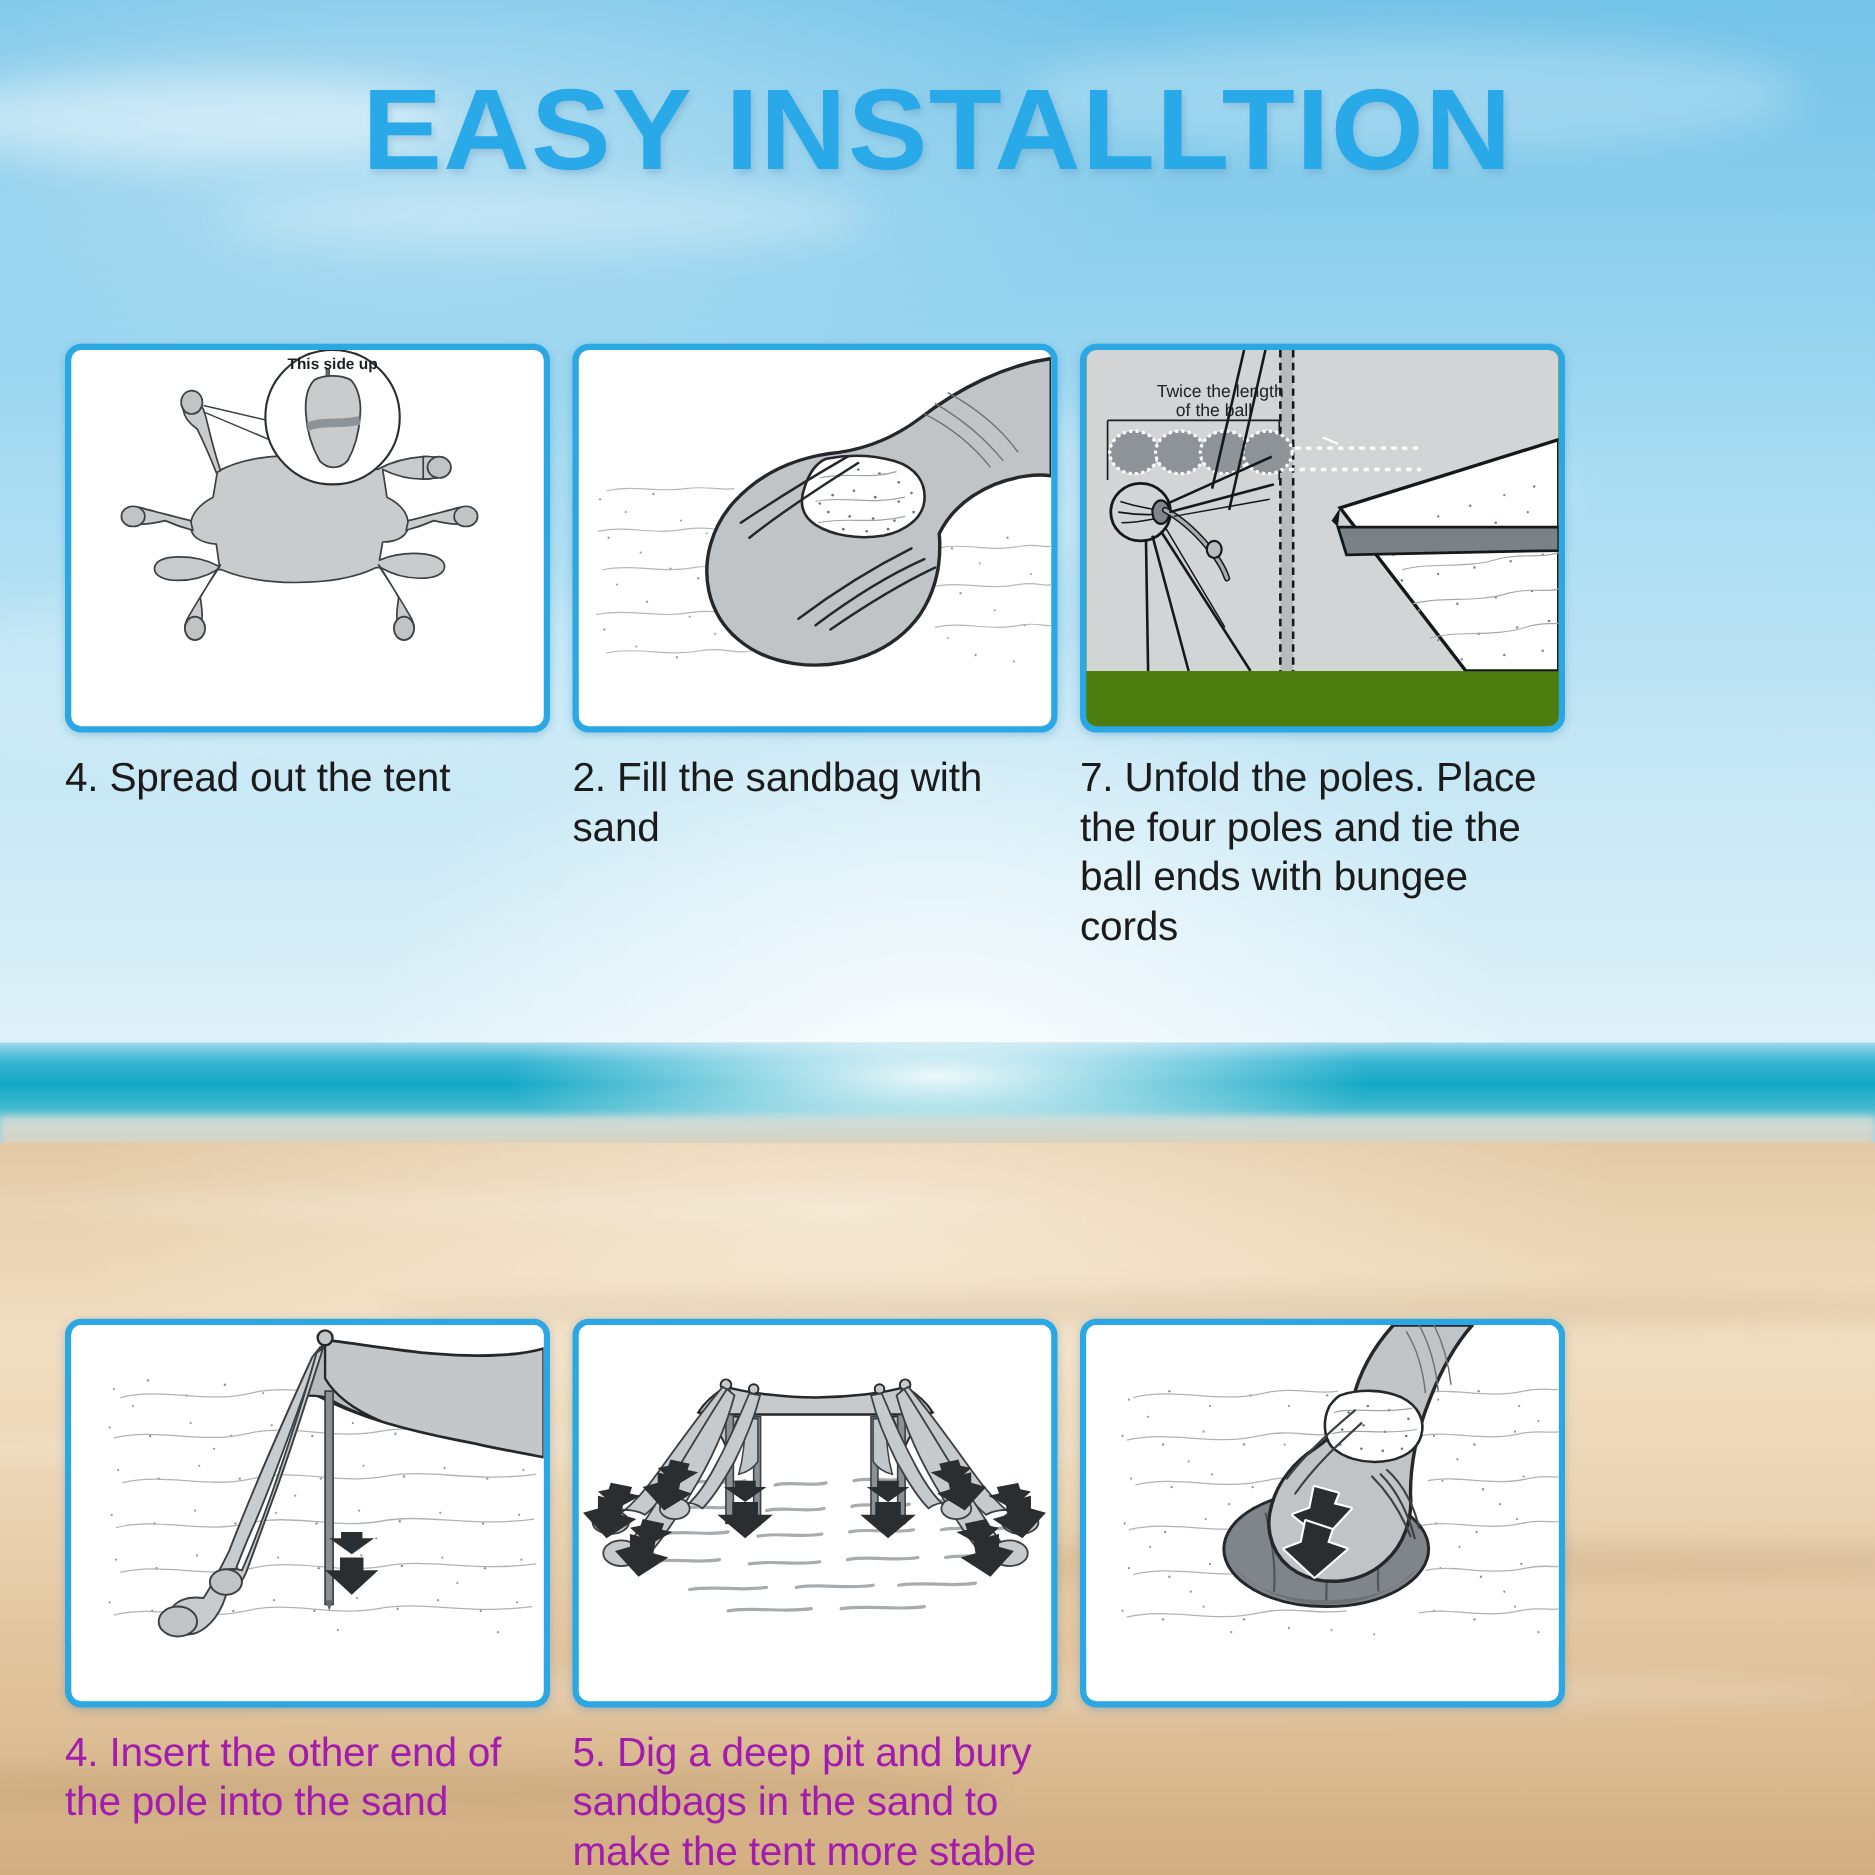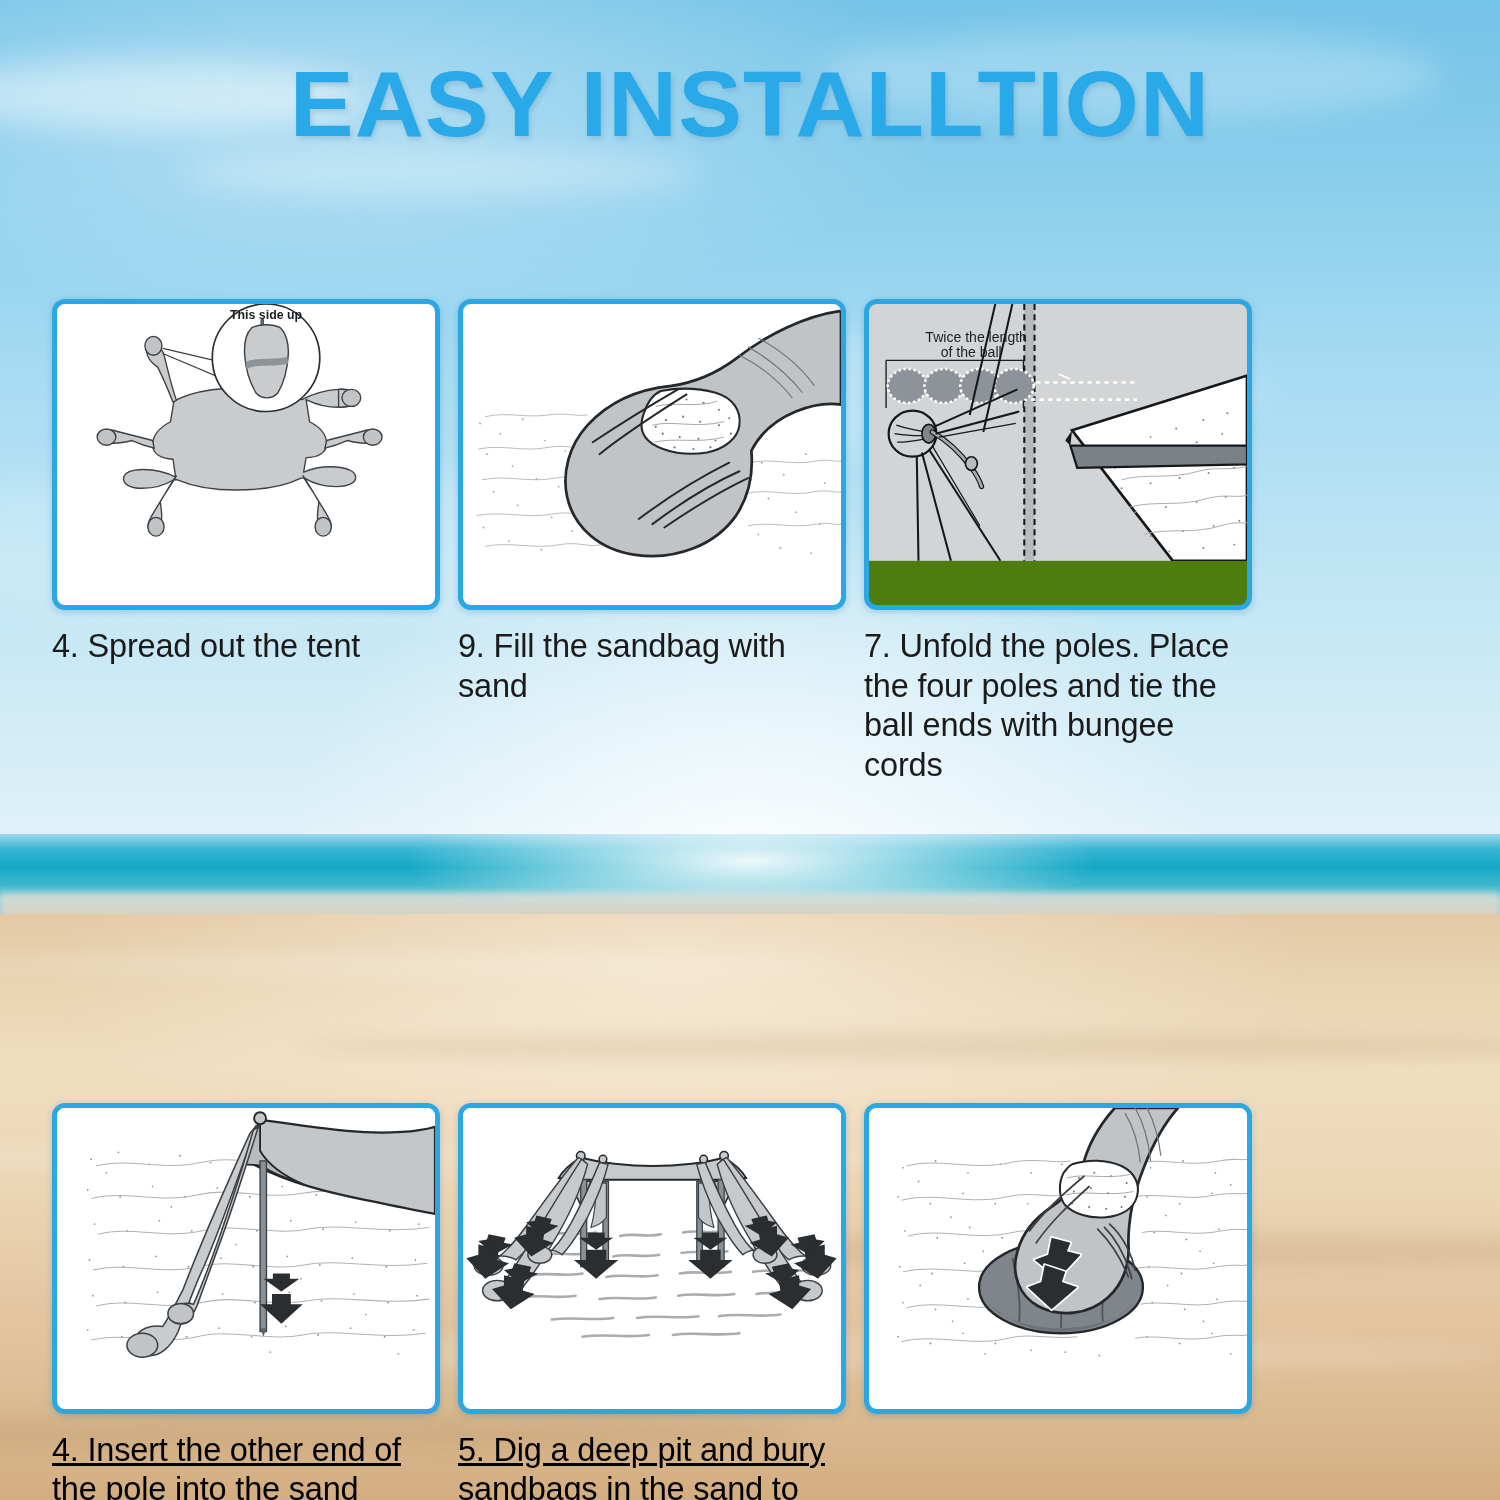--- a/index.html
+++ b/index.html
@@ -58,21 +58,21 @@
     transform:scaleX(1.04);
     white-space:nowrap;
   }
 
   
   #grid {
     position:absolute; left:52px; top:275px; width:1396px;
   }
   .row { display:flex; gap:18px; }
   .row.r2 { margin-top:293px; }
-  .cell { width:388px;margin-top:24px; }
+  .cell { width:388px; }
 
   .panel {
     position:relative;
     height:311px;
     background:#ffffff;
     border:5px solid #2ba8e4;
     border-radius:13px;
     box-shadow:0 2px 7px rgba(40,120,170,.30);
     overflow:hidden;
     box-sizing:border-box;
@@ -80,21 +80,21 @@
   .panel.gray { background:#4d7c0f; }
 
   .caption {
     margin-top:17px;
     font-size:32.5px;
     line-height:1.22;
     color:#1b1b1b;
     font-family:"Liberation Sans", sans-serif;
     letter-spacing:-.2px;
   }
-  .row.r2 .caption { color:#000000;text-decoration:underline; }
+  .row.r2 .caption { color:#a21caf; }
   .panel-art { position:absolute; inset:0; }
   svg { display:block; }
 </style>
 </head>
 <body>
 
 <div id="bg">
   <div class="bg-sky"></div>
   <div class="bg-cloud" style="left:-60px;top:60px;width:420px;height:70px"></div>
   <div class="bg-cloud" style="left:180px;top:150px;width:520px;height:46px;opacity:.7"></div>
@@ -274,21 +274,21 @@
             <path d="M222 258 C254 234 288 212 324 196"></path>
             <path d="M236 262 C268 240 300 220 334 204"></path>
           </g>
           <g stroke="#6d7276" stroke-width="1.3" fill="none">
             <path d="M324 60 C348 72 370 90 386 110"></path>
             <path d="M334 50 C358 64 382 84 398 104"></path>
             <path d="M346 40 C372 54 396 74 412 96"></path>
           </g>
         </svg>
       </div>
-      <div class="caption">9. Fill the sandbag with sand</div>
+      <div class="caption">2. Fill the sandbag with sand</div>
     </div>
 
     <div class="cell">
       <div class="panel gray">
         <svg class="panel-art" viewBox="0 0 443 301">
           <rect x="0" y="0" width="443" height="301" fill="#d2d4d6"></rect>
 
           <path d="M238 148 L443 84 L443 301 L356 301 Z" fill="#ffffff" stroke="#15181a" stroke-width="3.2"></path>
           <g fill="#7d8185">
             <circle cx="300" cy="168" r="1.2"></circle>

